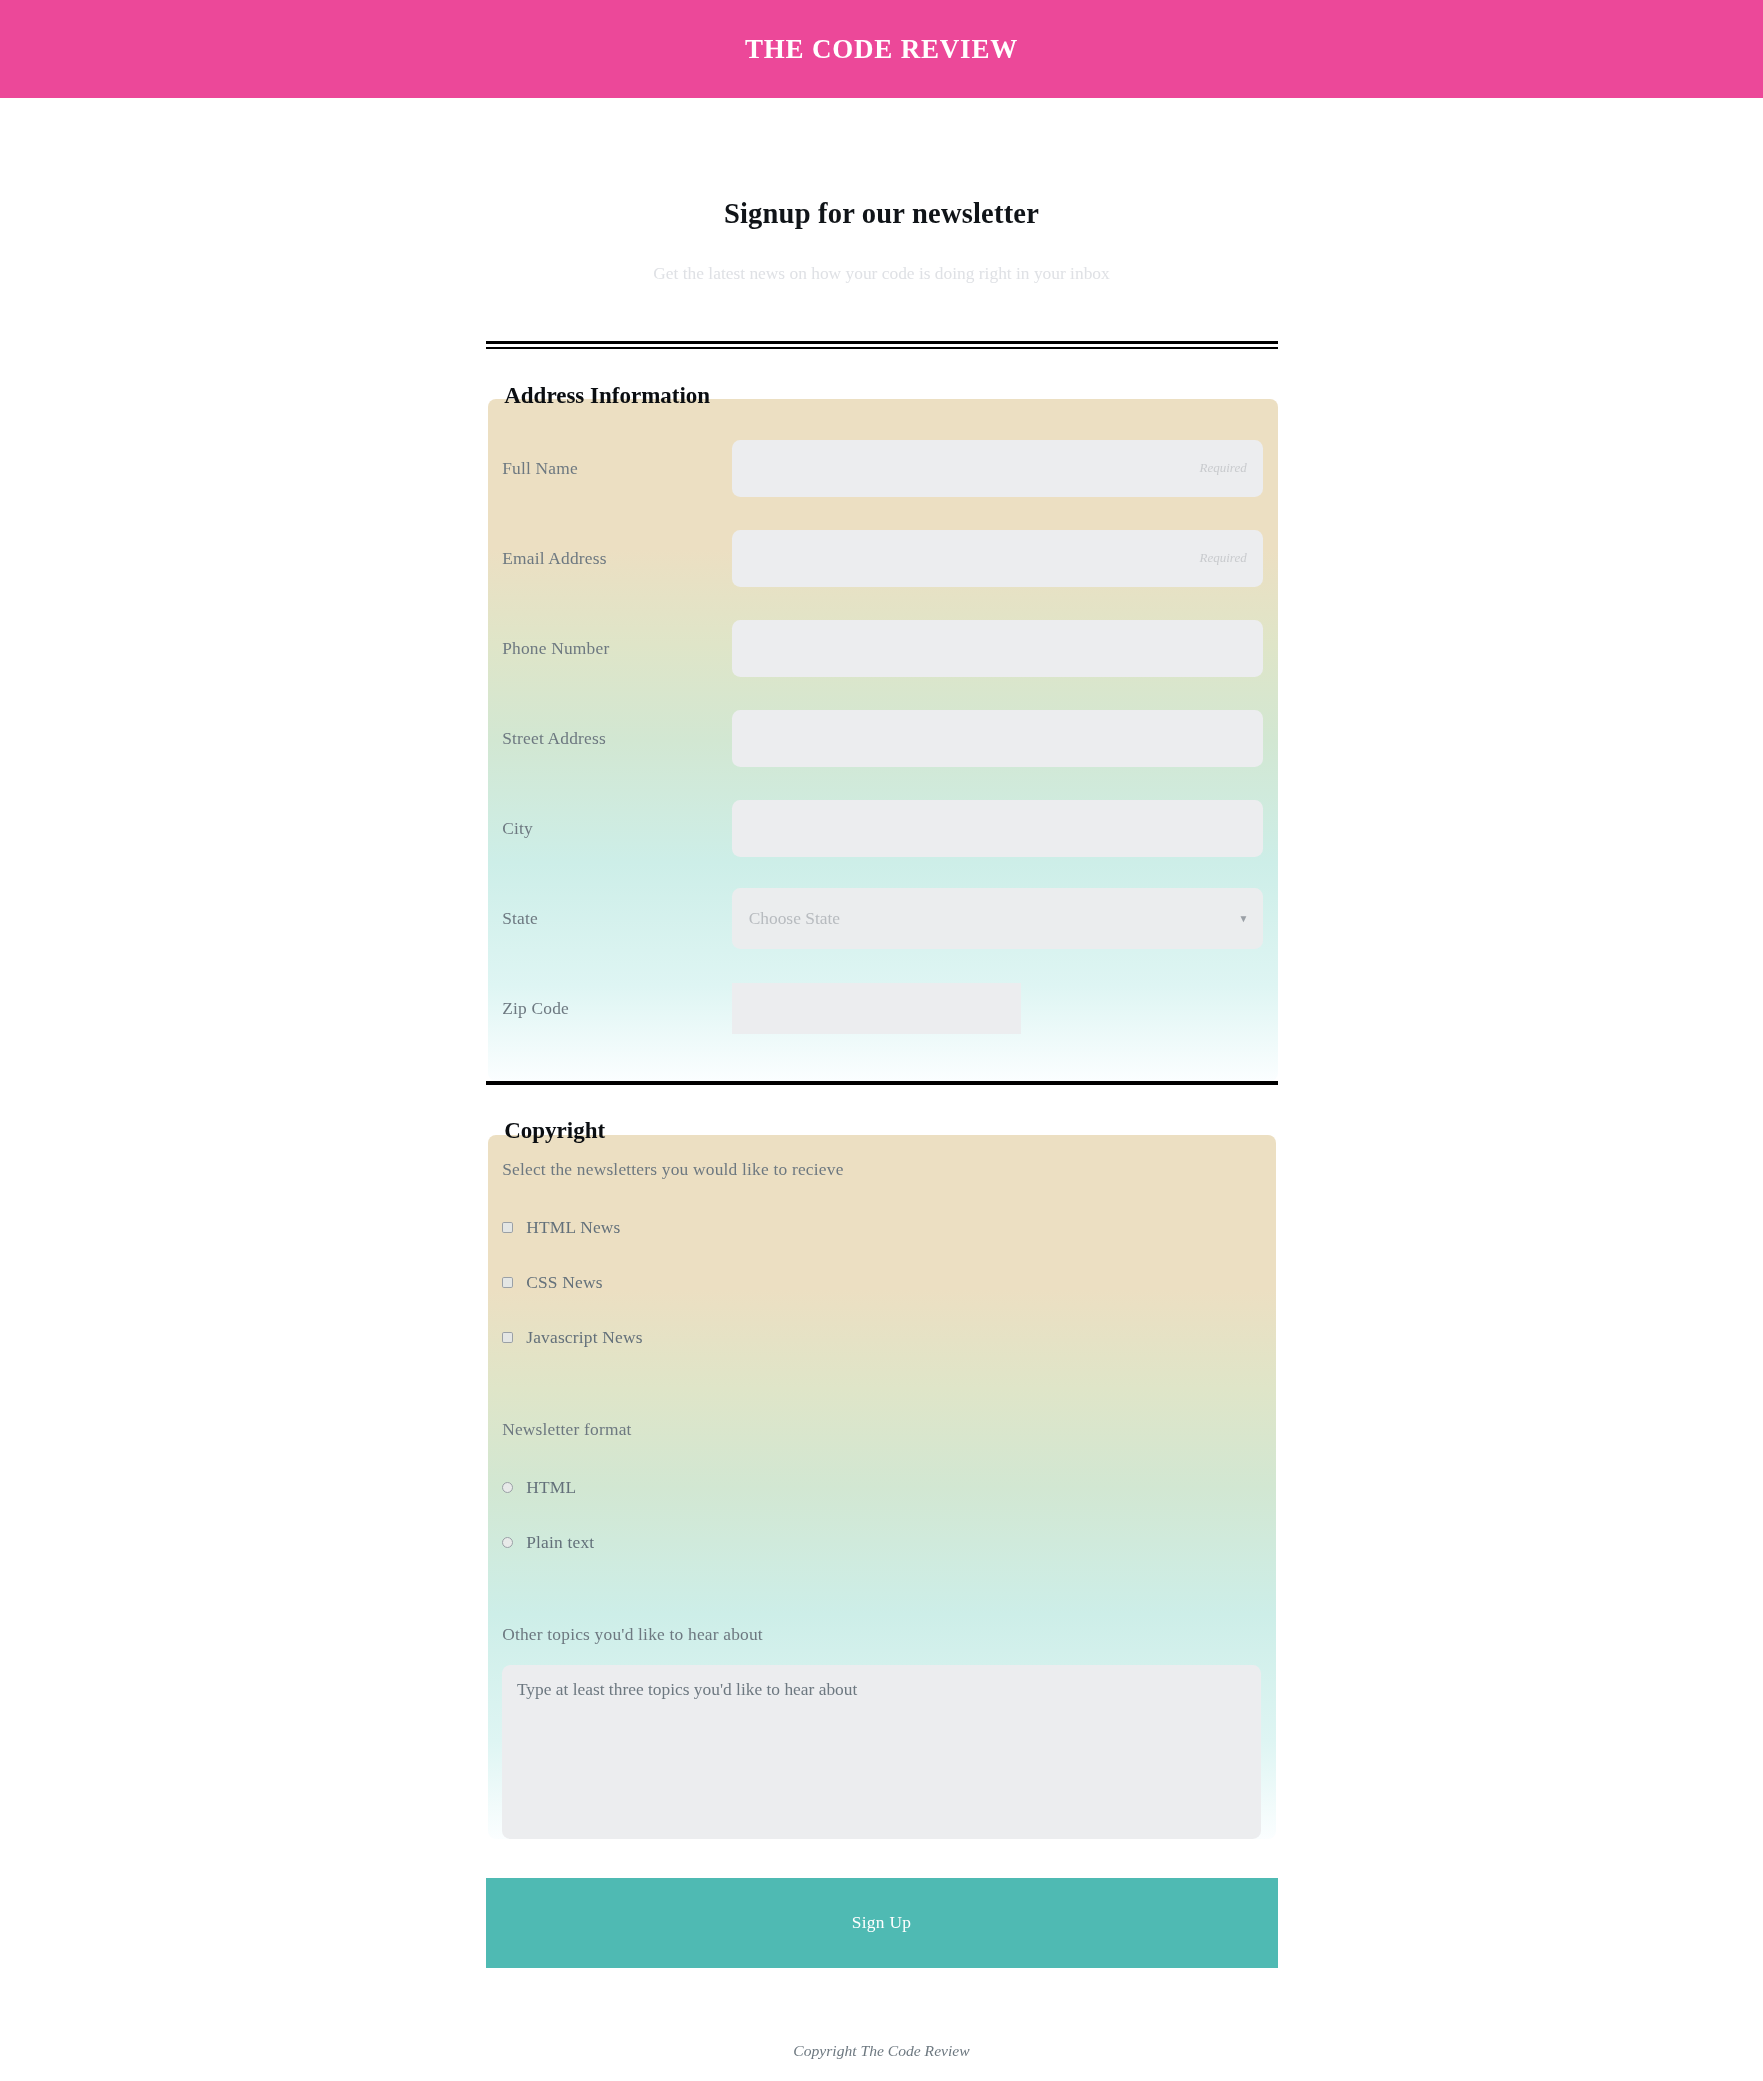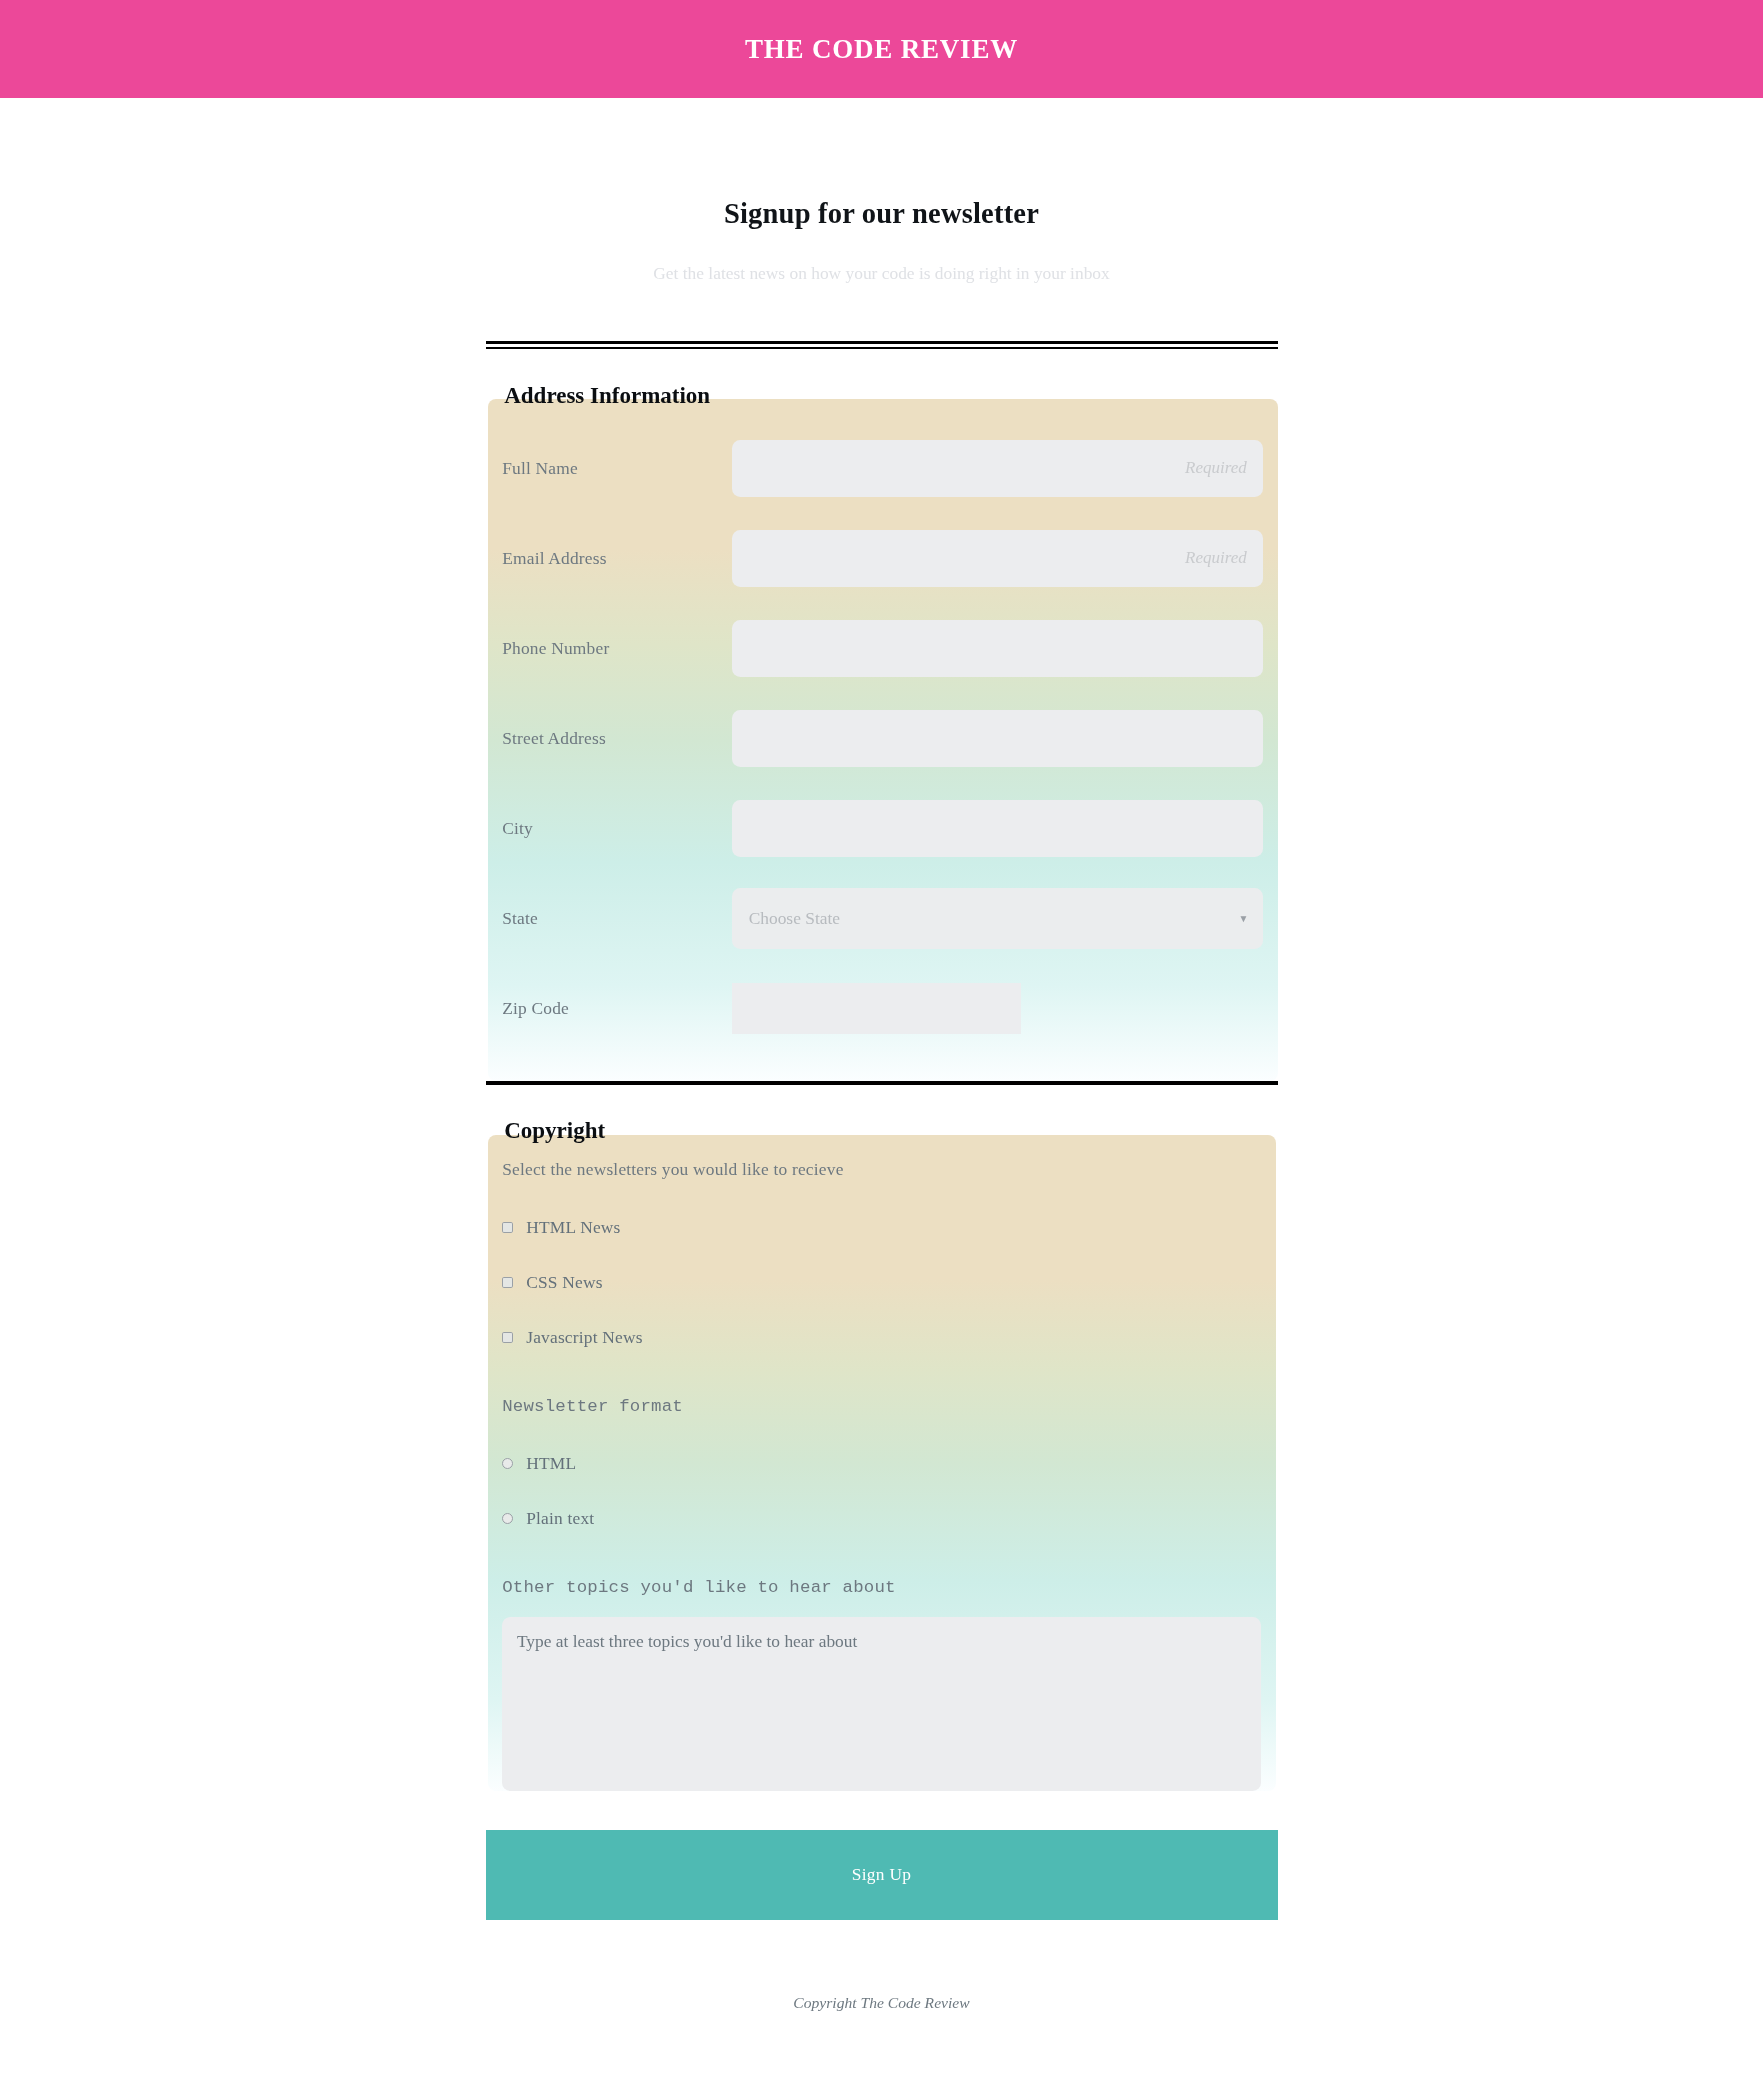--- a/index.html
+++ b/index.html
@@ -134,21 +134,21 @@
   }
 
   .text-input {
     width: 531px;
     height: 57px;
     background: #ecedef;
     border: 0;
     border-radius: 8.3px;
     outline: none;
     font-family: "Liberation Serif", "DejaVu Serif", serif;
-    font-size: 17px;
+    font-size: 13px;
     color: #6d7880;
     padding: 0 16.5px;
     text-align: right;
   }
   .text-input.plain { text-align: left; }
   .text-input.zip {
     width: 289px;
     border-radius: 0;
     height: 51px;
   }
@@ -187,21 +187,21 @@
   }
 
   
   .nl-inner { padding: 0 14.7px; }
   .nl-group-label {
     font-size: 17.4px;
     color: #6d7880;
     margin: 0 0 20px 0;
     letter-spacing: 0.2px;
   }
-  .nl-group-label.spaced { margin-top: 32px; font-family: Liberation Mono, monospace; }
+  .nl-group-label.spaced { margin-top: 54px; }
 
   .choice-row {
     display: flex;
     align-items: center;
     height: 55px;
   }
   .cb-box {
     width: 11px;
     height: 11px;
     border: 0.9px solid #9aa0a6;

